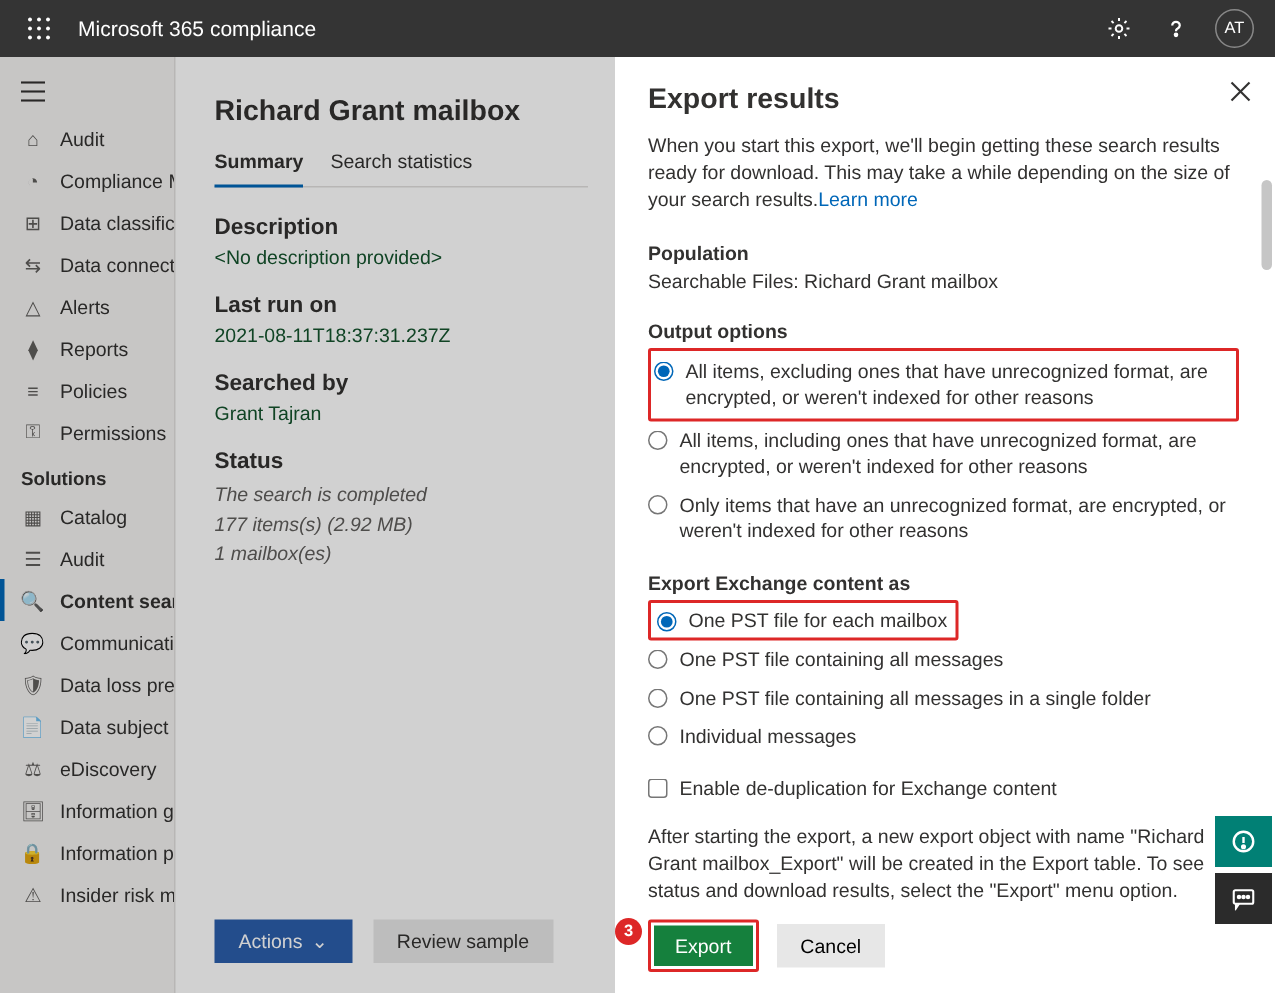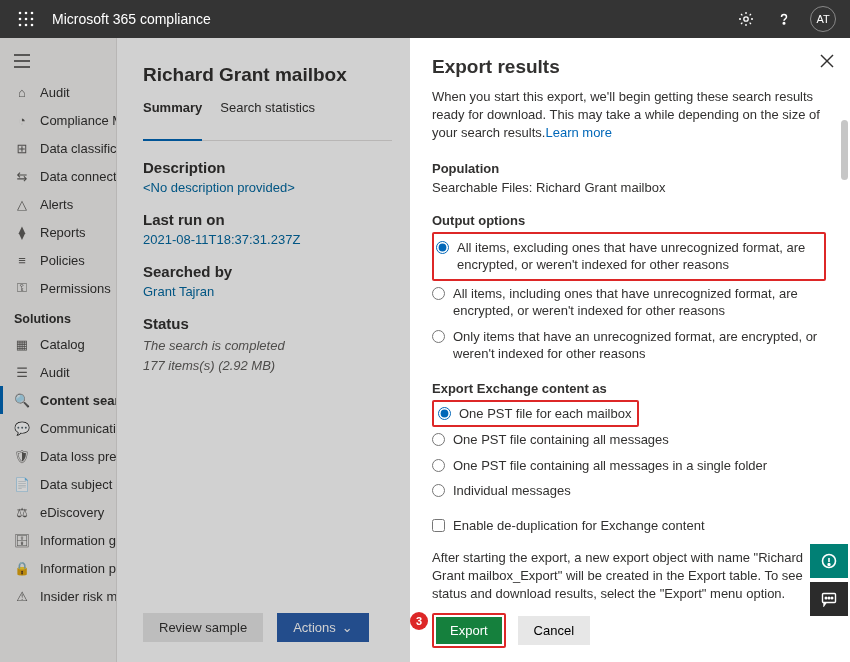--- a/index.html
+++ b/index.html
@@ -25,24 +25,24 @@
 .leftnav .item.active { border-left:3px solid #0067b8; font-weight:600; padding-left:11px; }
 .leftnav .section { padding:10px 8px 4px 14px; font-size:12.5px; font-weight:600; color:#323130; }
 
 
 .middle {
   position:absolute; top:38px; left:116px; width:302px; bottom:0; background:#fff;
   border-left:1px solid #e1dfdd; padding:26px 26px 0;
 }
 .middle h2 { font-size:19px; font-weight:600; color:#323130; margin-bottom:14px; }
 .tabs { display:flex; gap:18px; border-bottom:1px solid #e1dfdd; margin-bottom:18px; }
-.tab { padding-bottom:24px; font-size:13px; color:#323130; cursor:pointer; }
+.tab { padding-bottom:8px; font-size:13px; color:#323130; cursor:pointer; }
 .tab.active { border-bottom:2px solid #0067b8; font-weight:600; margin-bottom:-1px; }
 .field-label { font-size:15px; font-weight:600; color:#323130; margin-bottom:4px; }
-.field-value { font-size:13px; color:#0369a1; margin-bottom:16px; }
+.field-value { font-size:13px; color:#14532d; margin-bottom:16px; }
 .status-lines { font-size:13px; color:#605e5c; line-height:1.5;font-style:italic; }
 .actionbar { position:absolute; bottom:20px; left:26px; display:flex; gap:14px; }
 .btn { padding:7px 16px; font-size:13px; cursor:pointer; border:none; }
 .btn.primary { background:#2b5eab; color:#fff; }
 .btn.secondary { background:#e7e7e7; color:#323130; }
 .chev-down { margin-left:6px; }
 
 
 .scrim { position:absolute; top:38px; left:0; right:0; bottom:0; background:rgba(0,0,0,0.18); }
 
@@ -207,24 +207,25 @@
   <div class="field-label">Description</div>
   <div class="field-value">&lt;No description provided&gt;</div>
   <div class="field-label">Last run on</div>
   <div class="field-value">2021-08-11T18:37:31.237Z</div>
   <div class="field-label">Searched by</div>
   <div class="field-value">Grant Tajran</div>
   <div class="field-label">Status</div>
   <div class="status-lines">
     <div>The search is completed</div>
     <div>177 items(s) (2.92 MB)</div>
+    <div>1 mailbox(es)</div>
   </div>
   <div class="actionbar">
+    <button class="btn primary"><span>Actions</span><span class="chev-down">⌄</span></button>
     <button class="btn secondary">Review sample</button>
-    <button class="btn primary"><span>Actions</span><span class="chev-down">⌄</span></button>
   </div>
 </div>
 
 <div class="scrim"></div>
 
 <div class="flyout">
   <div class="flyout-close">
     <svg width="14" height="14" viewBox="0 0 14 14" stroke="#323130" stroke-width="1.4">
         <line x1="1" y1="1" x2="13" y2="13"></line>
         <line x1="13" y1="1" x2="1" y2="13"></line>
@@ -254,21 +255,21 @@
       <label class="radio-row">
         <input type="radio" name="out" style="">
         <span>Only items that have an unrecognized format, are encrypted, or weren't indexed for other reasons</span>
       </label>
     </div>
 
     <div class="sect-label">Export Exchange content as</div>
     <div class="group" style="position:relative;">
       
       <span class="highlight-red" style="display:inline-block;">
-        <label class="radio-row" style="padding:2px 2px;">
+        <label class="radio-row" style="padding:2px 2px;align-items:center;">
           <input type="radio" name="ex" checked="" style="">
           <span>One PST file for each mailbox</span>
         </label>
       </span>
       <label class="radio-row">
         <input type="radio" name="ex" style="">
         <span>One PST file containing all messages</span>
       </label>
       <label class="radio-row">
         <input type="radio" name="ex" style="">

